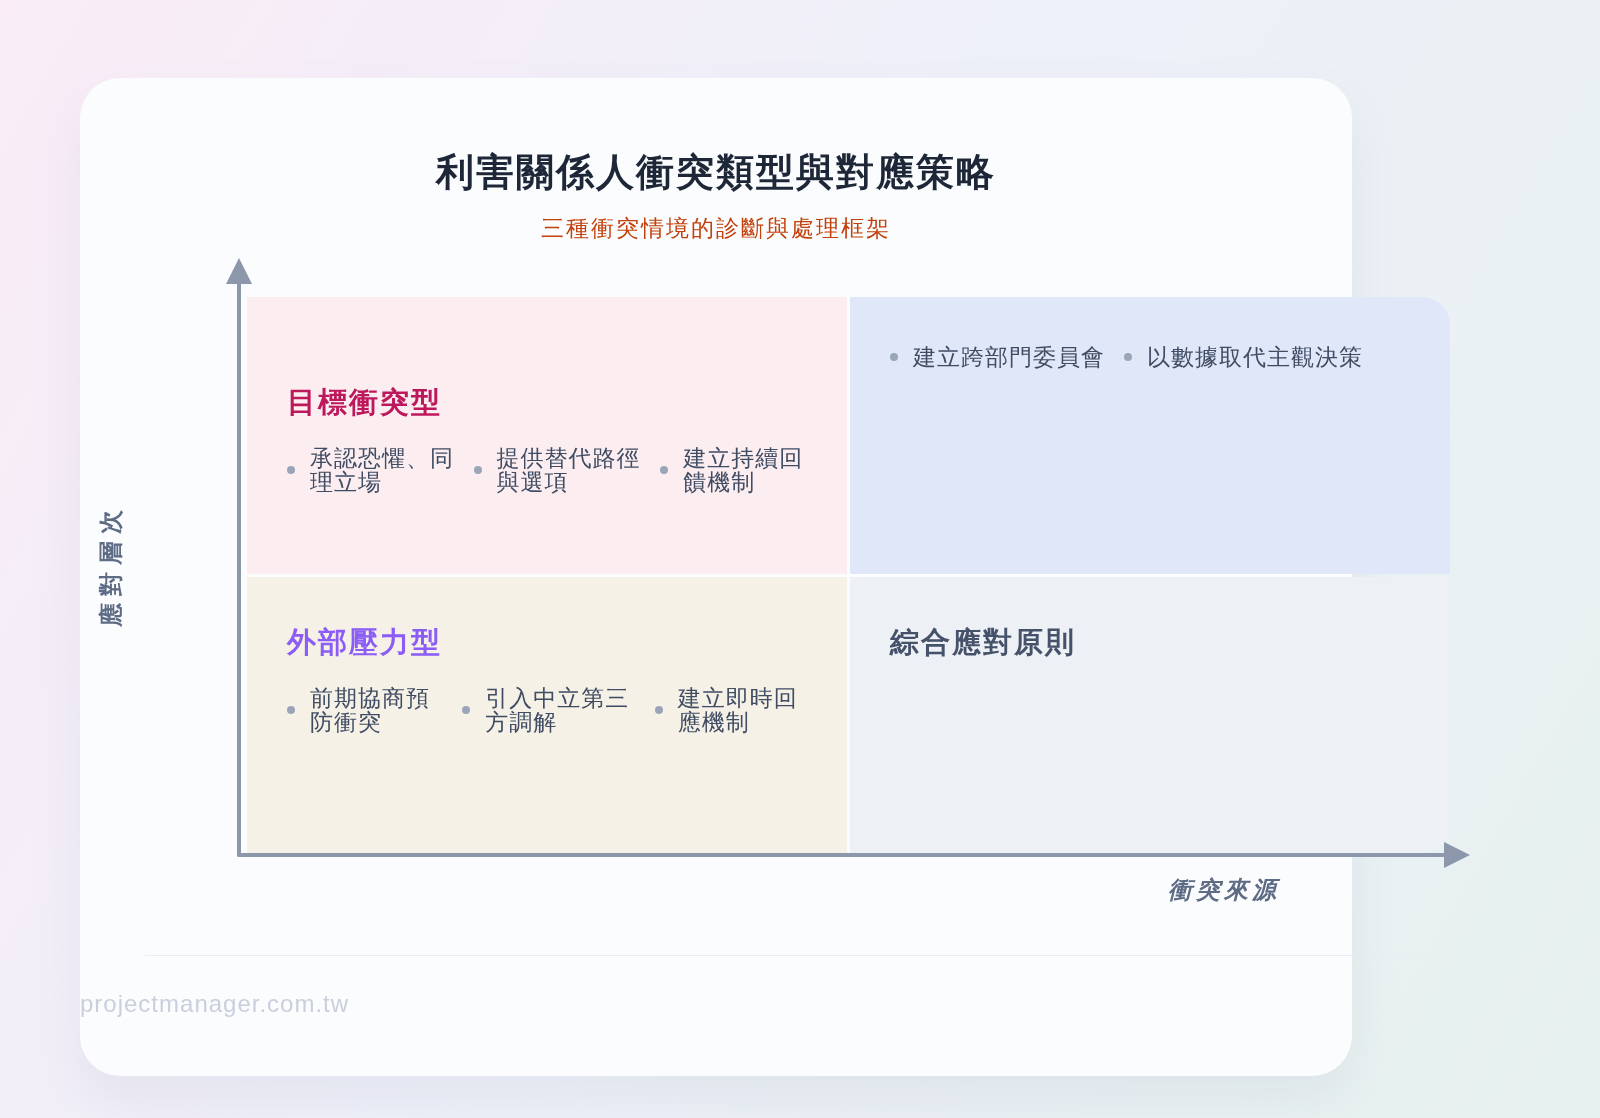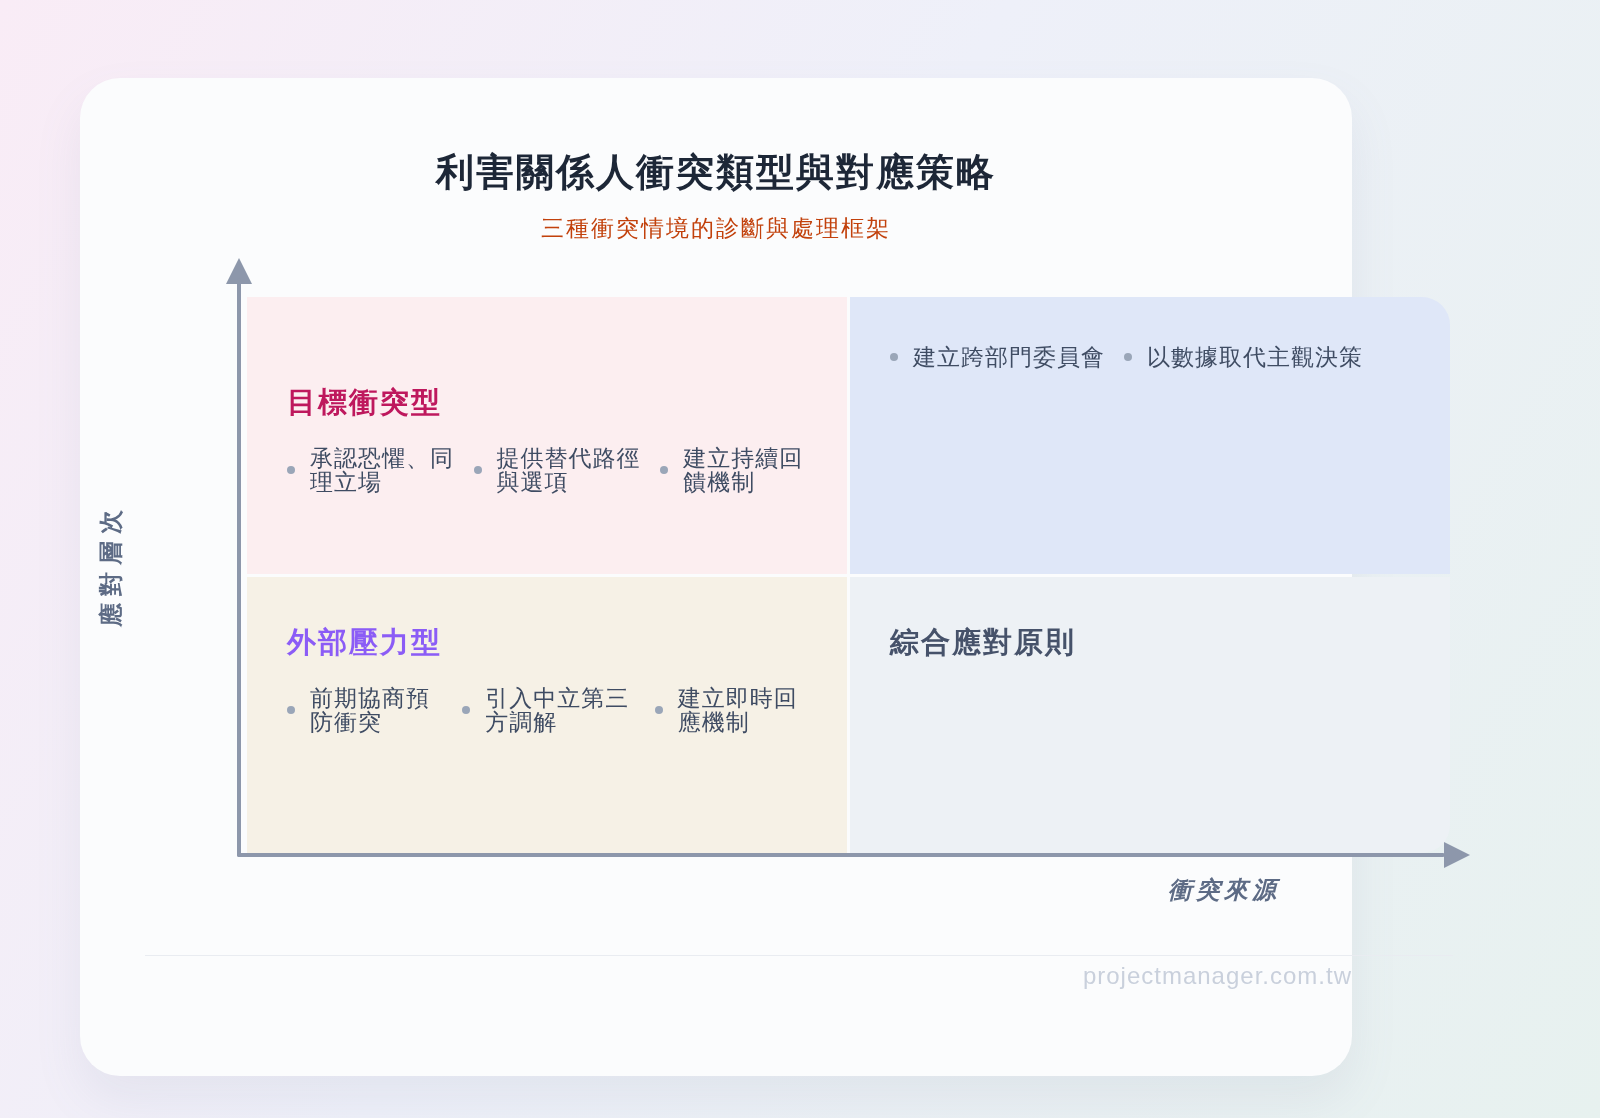--- a/index.html
+++ b/index.html
@@ -123,22 +123,22 @@
   }
   
   .footer-divider {
     position: absolute;
     left: 65px; top: 877px;
     width: 1308px; height: 1px;
     background: #e9ecf1;
   }
   .footer-text {
     position: absolute;
-    top: 884px; left: 0; right: 0;
-    text-align: right;
+    top: 912px; left: 0; right: 0;
+    text-align: left;
     font-size: 24px; font-weight: 500;
     color: #c9d0dc;
     letter-spacing: 1px;
   }
 </style>
 </head>
 <body>
 
 <div class="card">
 

